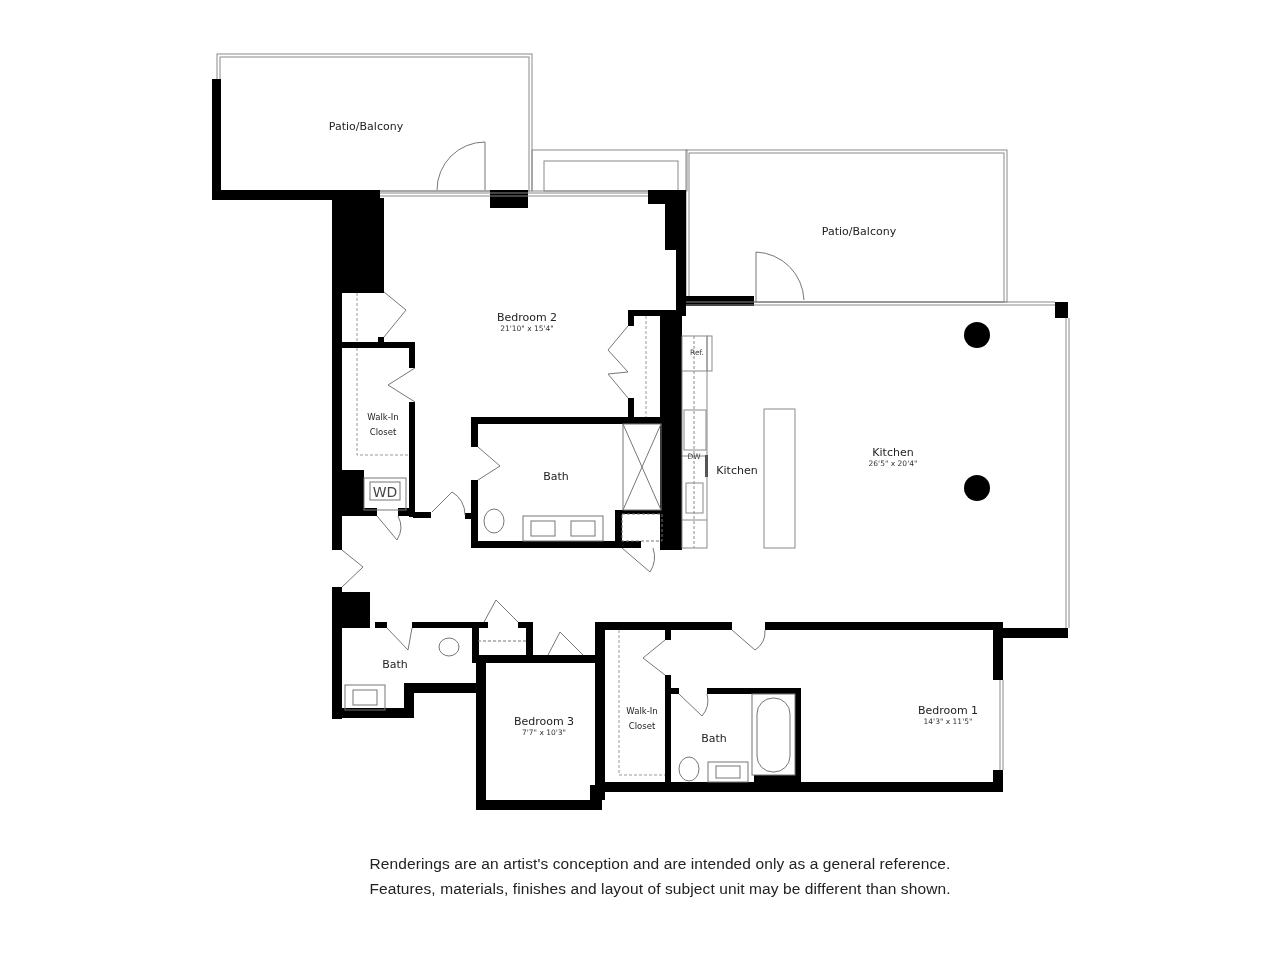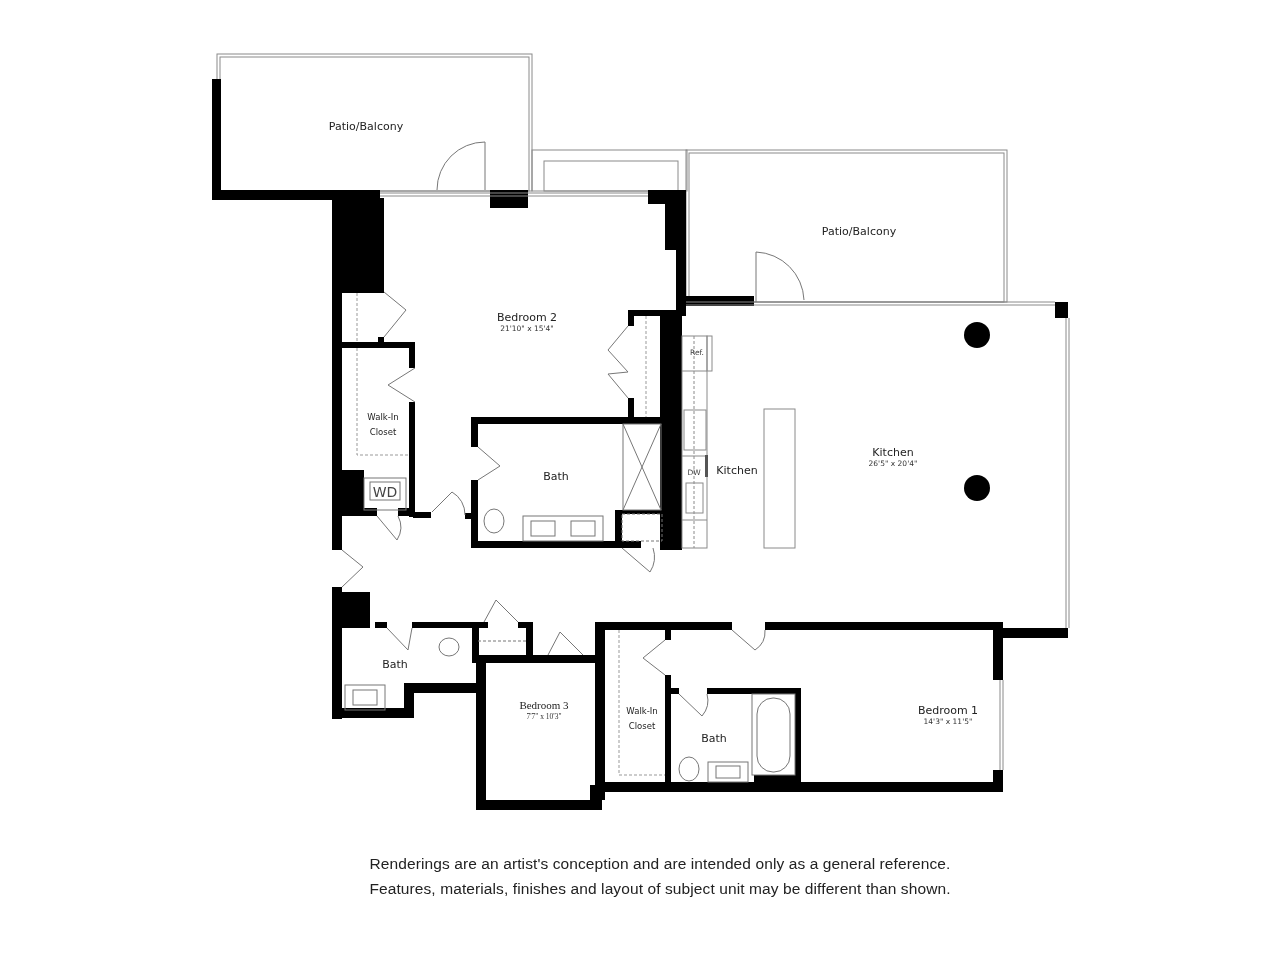--- a/index.html
+++ b/index.html
@@ -212,38 +212,38 @@
   </div>
   <div class="lbl" style="left:737px;top:464px;">
     <span class="nm">Kitchen</span>
   </div>
   <div class="lbl" style="left:556px;top:470px;">
     <span class="nm">Bath</span>
   </div>
   <div class="lbl" style="left:395px;top:658px;">
     <span class="nm">Bath</span>
   </div>
-  <div class="lbl" style="left:544px;top:699px;font-family:Liberation Serif, serif;">
+  <div class="lbl" style="left:544px;top:715px;">
     <span class="nm">Bedroom 3</span>
     <span class="dim">7'7" x 10'3"</span>
   </div>
   <div class="lbl" style="left:714px;top:732px;">
     <span class="nm">Bath</span>
   </div>
   <div class="lbl" style="left:948px;top:704px;">
     <span class="nm">Bedroom 1</span>
     <span class="dim">14'3" x 11'5"</span>
   </div>
 
   <div class="lbl small" style="left:383px;top:410px;width:40px;white-space:normal;">
     <span class="nm">Walk-In Closet</span>
   </div>
   <div class="lbl small" style="left:642px;top:704px;width:40px;white-space:normal;">
     <span class="nm">Walk-In Closet</span>
   </div>
 
   <div class="fix" style="left:697px;top:352px;">Ref.</div>
-  <div class="fix" style="left:694px;top:472px;">DW</div>
+  <div class="fix" style="left:694px;top:456px;">DW</div>
   <div class="fix" style="left:385px;top:492px;font-size:14px;">WD</div>
 </div>
 
 <div class="disclaimer" style="top:855px;">Renderings are an artist's conception and are intended only as a general reference.</div>
 <div class="disclaimer" style="top:880px;">Features, materials, finishes and layout of subject unit may be different than shown.</div>
 
 </body></html>

